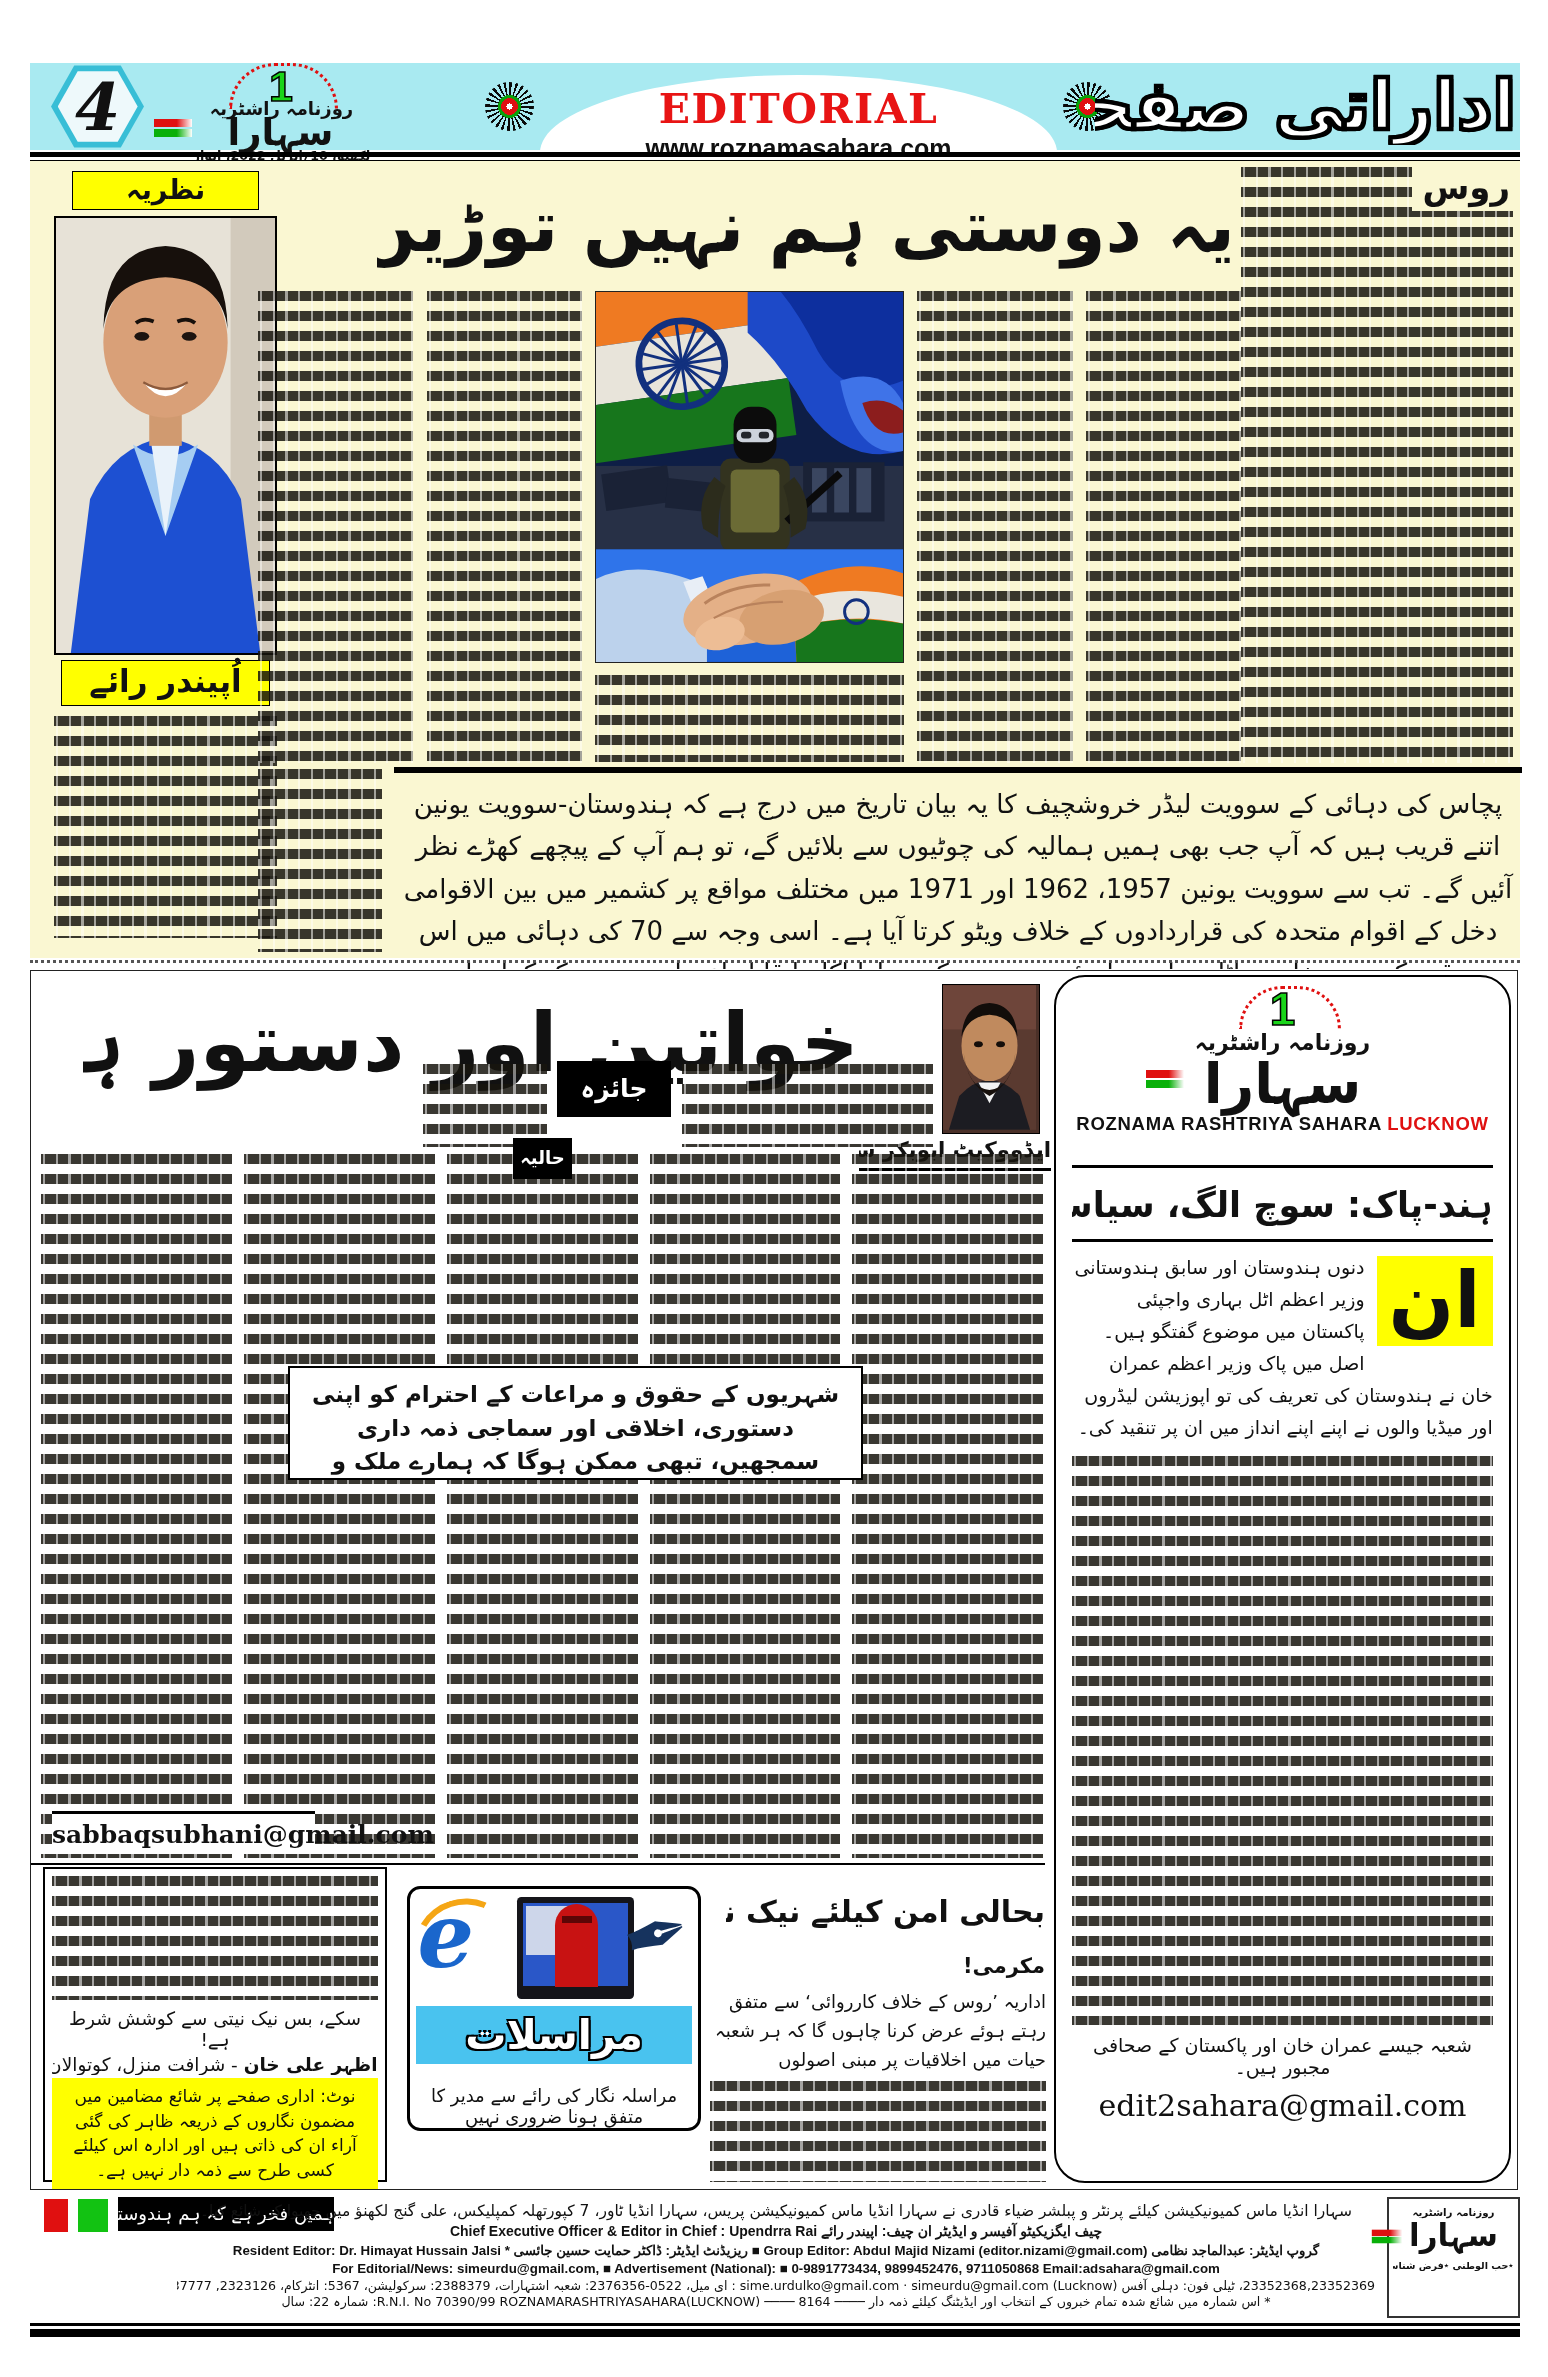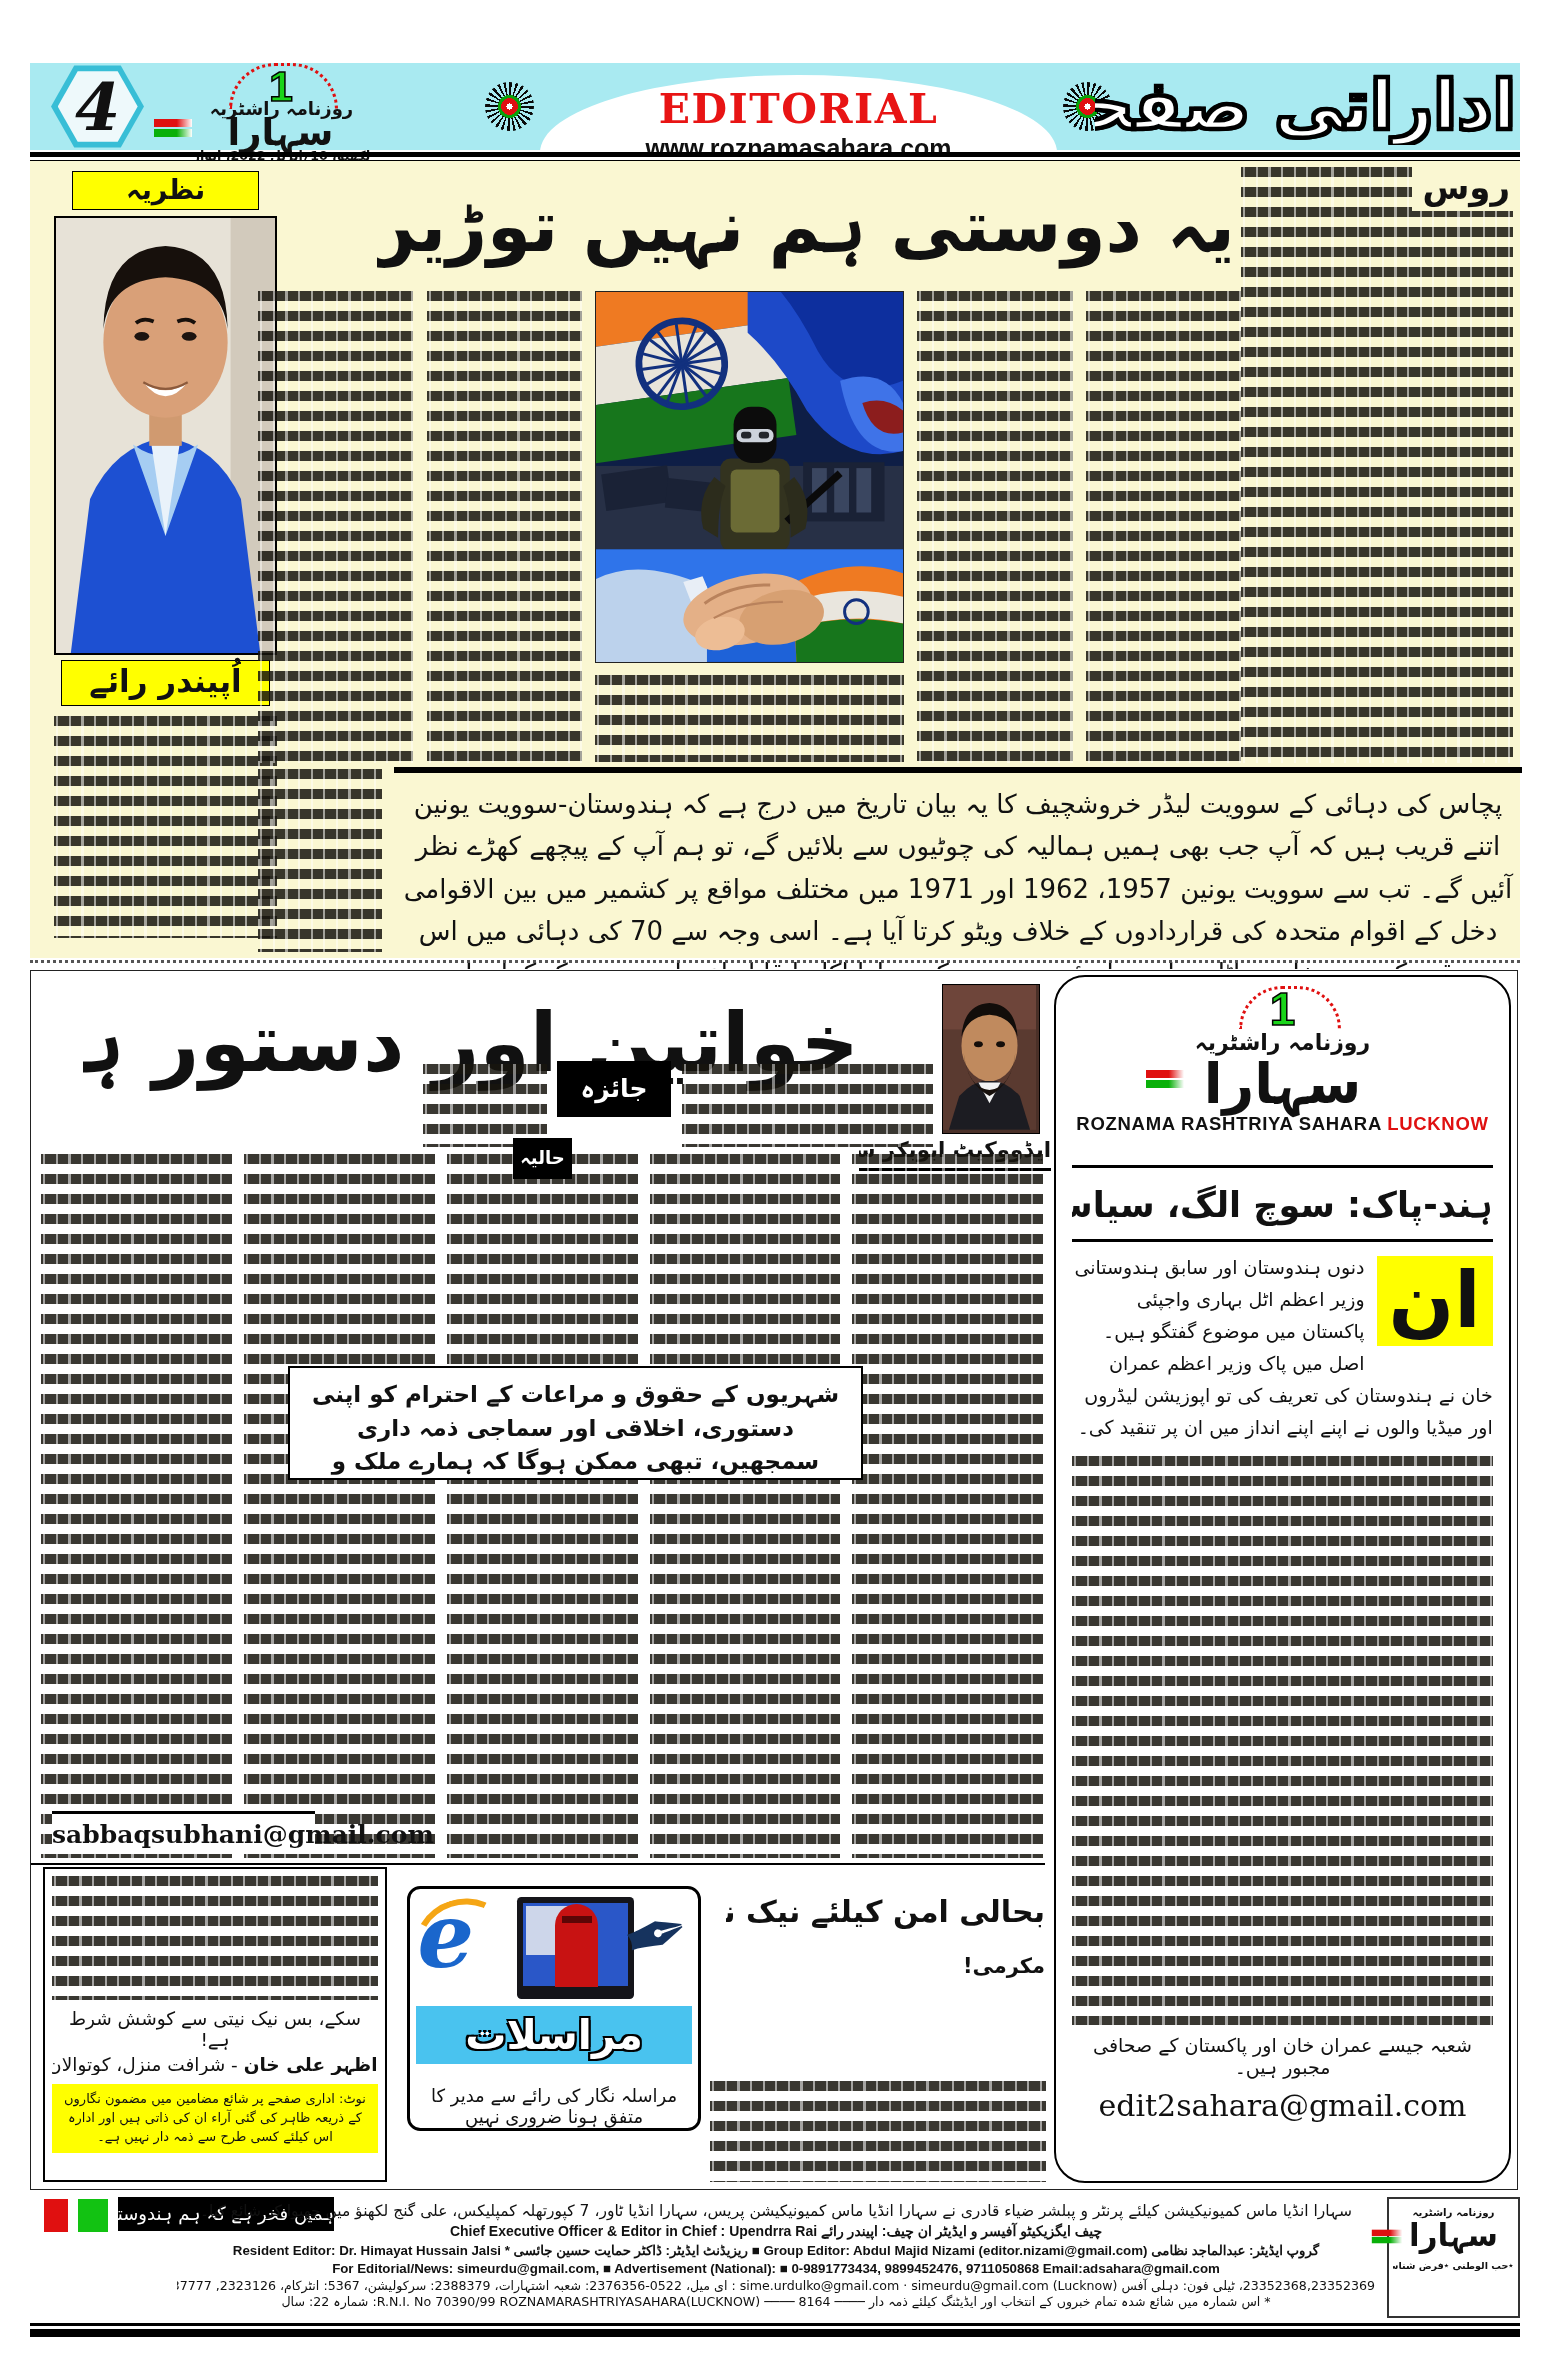--- a/index.html
+++ b/index.html
@@ -214,21 +214,21 @@
 
     <div class="abs" style="left:0;top:892px;width:1014px;border-top:2.2px solid #000;"></div>
 
     <div class="abs" style="left:12px;top:896px;width:344px;height:315px;border:2.2px solid #000;box-sizing:border-box;padding:7.4px;">
       <div class="ut" style="height:124px;"></div>
       <div class="u" style="font-size:18.5px;margin-top:7.4px;text-align:center;">سکے، بس نیک نیتی سے کوشش شرط ہے!</div>
       <div class="u" style="font-size:18.5px;margin-top:4.4px;text-align:center;white-space:nowrap;overflow:hidden;">
         <span style="font-weight:bold;">اظہر علی خان</span>
         <span>- شرافت منزل، کوتوالان، رامپور-1</span>
       </div>
-      <div class="u" style="background:#ffff00;margin-top:9px;padding:6px 7.4px;font-size:13px;line-height:1.45;text-align:center;">نوٹ: اداری صفحے پر شائع مضامین میں مضمون نگاروں کے ذریعہ ظاہر کی گئی آراء ان کی ذاتی ہیں اور ادارہ اس کیلئے کسی طرح سے ذمہ دار نہیں ہے۔</div>
+      <div class="u" style="background:#ffff00;margin-top:3px;padding:6px 7.4px;font-size:17px;line-height:1.45;text-align:center;">نوٹ: اداری صفحے پر شائع مضامین میں مضمون نگاروں کے ذریعہ ظاہر کی گئی آراء ان کی ذاتی ہیں اور ادارہ اس کیلئے کسی طرح سے ذمہ دار نہیں ہے۔</div>
     </div>
 
     <div class="abs" style="left:376px;top:915px;width:294px;height:245px;border:3px solid #000;border-radius:13.3px;box-sizing:border-box;padding:6px;background:#fff;">
       <div style="position:relative;height:109px;">
         <span class="ser" style="position:absolute;left:1.5px;top:-12px;font-size:89px;font-weight:bold;font-style:italic;color:#1a66cc;">e</span>
         <span style="position:absolute;left:-1.5px;top:4.4px;width:83px;height:71px;border:6.7px solid transparent;border-top-color:#f5a615;border-radius:50%;transform:rotate(-18deg);"></span>
         <div style="position:absolute;left:101px;top:1.5px;width:117px;height:102px;background:#15151a;border-radius:4.4px;">
           <div style="position:absolute;left:6px;top:6px;width:105px;height:83px;background:#2a57c8;">
             <div style="position:absolute;left:3px;top:3px;width:43px;height:49px;background:#cdd6ea;"></div>
           </div>
@@ -239,20 +239,21 @@
         <span style="position:absolute;right:1.5px;top:-6px;font-size:80px;color:#16335e;transform:rotate(-18deg);">✒</span>
       </div>
       <div style="background:#49c3ef;height:58px;margin-top:1.5px;text-align:center;">
         <span class="u" style="font-size:41px;font-weight:bold;color:#fff;line-height:58px;text-shadow:2.2px 2.2px 0 #000,-2.2px -2.2px 0 #000,2.2px -2.2px 0 #000,-2.2px 2.2px 0 #000;">مراسلات</span>
       </div>
       <div class="u" style="margin-top:21px;font-size:18px;text-align:center;">مراسلہ نگار کی رائے سے مدیر کا متفق ہونا ضروری نہیں</div>
     </div>
 
     <div class="abs u" style="left:695px;top:923px;width:319px;font-size:30px;font-weight:bold;text-align:center;white-space:nowrap;overflow:hidden;">بحالی امن کیلئے نیک نیتی شرط ہے!</div>
     <div class="abs u" style="left:946px;top:983px;width:68px;font-size:21px;font-weight:bold;">مکرمی!</div>
+    <div class="abs u" style="left:679px;top:1017px;width:336px;font-size:18px;line-height:1.6;text-align:right;height:87px;overflow:hidden;">اداریہ ’روس کے خلاف کارروائی‘ سے متفق رہتے ہوئے عرض کرنا چاہوں گا کہ ہر شعبہ حیات میں اخلاقیات پر مبنی اصولوں</div>
     <div class="abs ut" style="left:679px;top:1110px;width:336px;height:101px;"></div>
 
     <div class="abs" style="left:1023px;top:4.4px;width:457px;height:1208px;border:2.2px solid #000;border-radius:31px;box-sizing:border-box;padding:9px 16.3px;background:#fff;">
       <div style="text-align:center;position:relative;height:174px;">
         <div style="position:absolute;left:167px;top:0;width:96px;height:40px;border:3px dotted #e01010;border-bottom:none;border-radius:48px 48px 0 0;"></div>
         <div style="position:relative;font-size:46px;font-weight:bold;color:#19d419;-webkit-text-stroke:1.5px #000;line-height:47px;">1</div>
         <div class="u" style="font-size:22px;font-weight:bold;margin-top:-3px;">روزنامہ راشٹریہ</div>
         <div style="position:relative;display:inline-block;">
           <div class="u" style="font-size:55px;font-weight:bold;line-height:58px;">سہارا</div>
           <div class="stripes" style="position:absolute;left:-58px;top:13.3px;">

